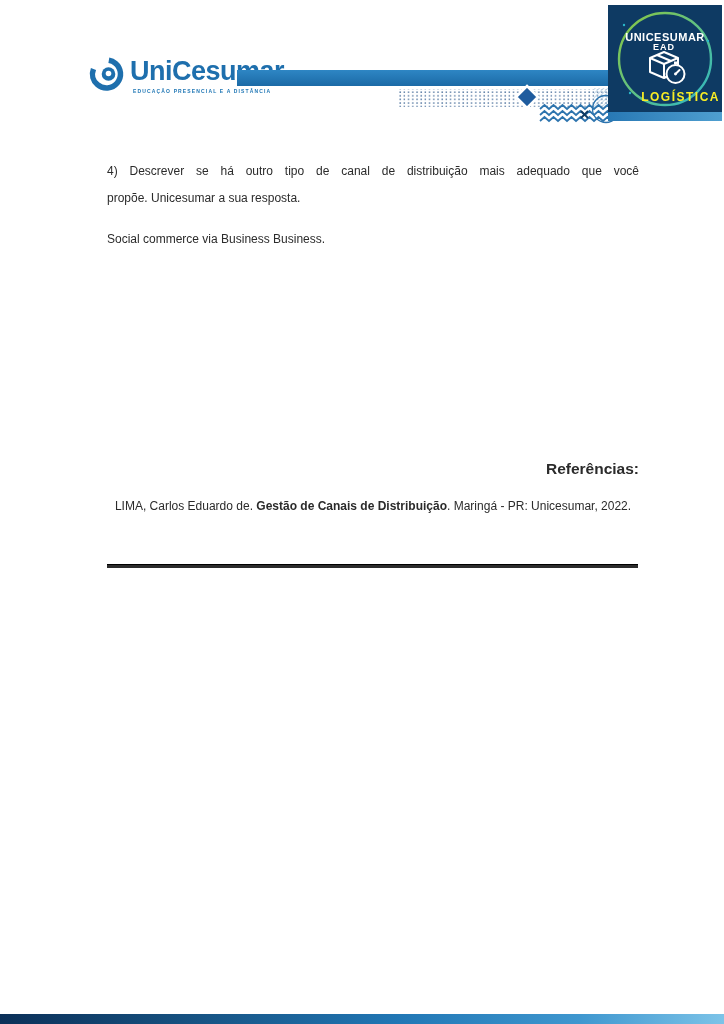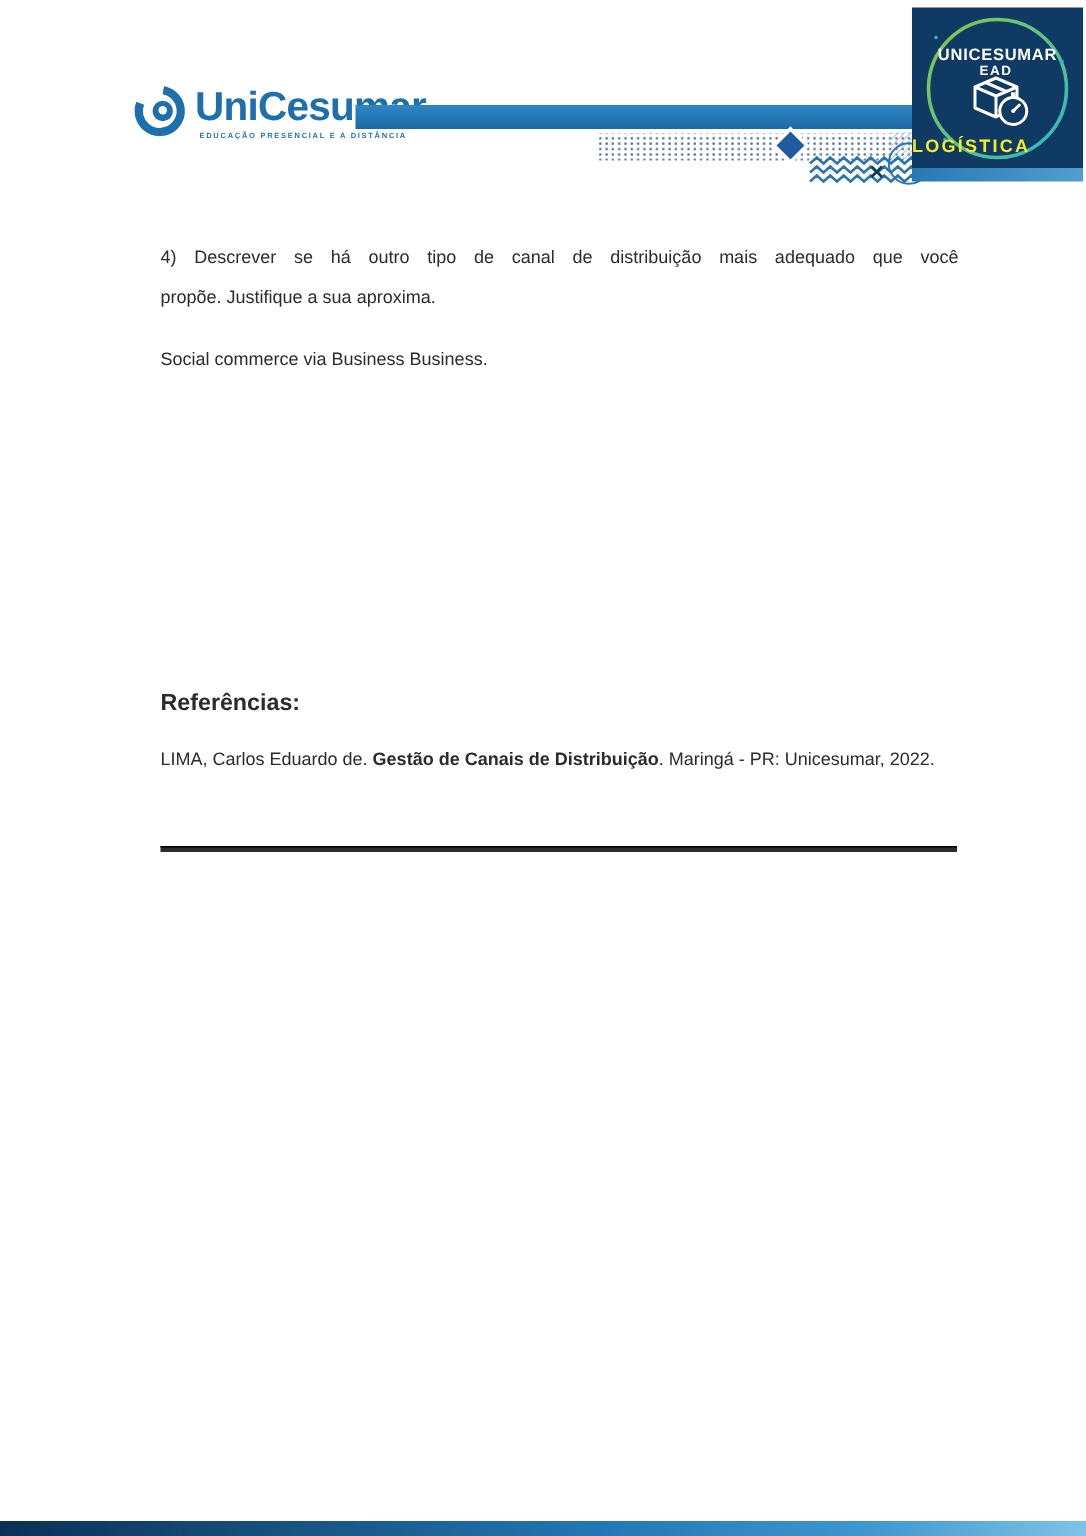--- a/index.html
+++ b/index.html
@@ -36,39 +36,39 @@
   .badge-program{
     position:absolute;left:0;top:14px;width:112px;text-align:center;
     color:#ffffff;font-size:9px;font-weight:bold;letter-spacing:1px;margin-top:23px;
   }
   .badge-institution{
     position:absolute;left:0;top:26px;width:114px;text-align:center;
     color:#ffffff;font-size:11px;font-weight:bold;letter-spacing:0.5px;
   }
   .badge-icon{position:absolute;left:34px;top:40px;width:46px;height:42px;}
   .badge-course{
-    position:absolute;left:0;top:85px;width:112px;text-align:left;
+    position:absolute;left:0;top:85px;width:112px;text-align:right;
     color:#f8ec24;font-size:12px;font-weight:bold;letter-spacing:1.5px;
   }
   .badge-strip{
     position:absolute;left:608px;top:112px;width:114px;height:9px;
     background:linear-gradient(90deg,#2878b4 0%,#4f9fd0 100%);
   }
   
   .textblock{position:absolute;left:107px;width:532px;font-size:12px;line-height:26.5px;}
   .lines{
     white-space:pre-line;
     text-align:justify;
     text-align-last:justify;
   }
   .plain{text-align:left;}
   .question{top:158px;}
   .answer{top:226px;}
-  .ref-heading{top:458px;font-weight:bold;font-size:15.5px;line-height:22px;}
-  .reference{top:495px;line-height:22px;}
+  .ref-heading{top:458px;font-weight:bold;font-size:15.5px;line-height:22px;text-align:right;}
+  .reference{top:495px;line-height:22px;text-align:center;}
   .reference .bold{font-weight:bold;}
   .divider{
     position:absolute;left:107px;top:564px;width:531px;height:3px;
     background:#2c2c2c;border-top:1px solid #000;
   }
   
   .footer-bar{
     position:absolute;left:0;top:1014px;width:724px;height:10px;
     background:linear-gradient(90deg,#0b3058 0%,#16507f 25%,#2177b5 55%,#3f97cf 80%,#7cc3e8 100%);
   }
@@ -142,21 +142,21 @@
       <rect x="32" y="16.5" width="3" height="3" fill="#ffffff"></rect>
       <line x1="33.5" y1="29" x2="37.5" y2="25" stroke="#ffffff" stroke-width="2" stroke-linecap="round"></line>
       <circle cx="33.5" cy="29" r="1.4" fill="#ffffff"></circle>
     </svg>
     <div class="badge-course">LOGÍSTICA</div>
   </div>
   <div class="badge-strip"></div>
 
   <div class="textblock question">
     <div class="lines">4) Descrever se há outro tipo de canal de distribuição mais adequado que você</div>
-    <div class="plain">propõe. Justifique a sua aproxima.</div>
+    <div class="plain">propõe. Unicesumar a sua resposta.</div>
   </div>
 
   <div class="textblock answer">
     <div class="plain">Social commerce via Business Business.</div>
   </div>
 
   <div class="textblock ref-heading">Referências:</div>
 
   <div class="textblock reference">
     <span>LIMA, Carlos Eduardo de. </span><span class="bold">Gestão de Canais de Distribuição</span><span>. Maringá - PR: Unicesumar, 2022.</span>

